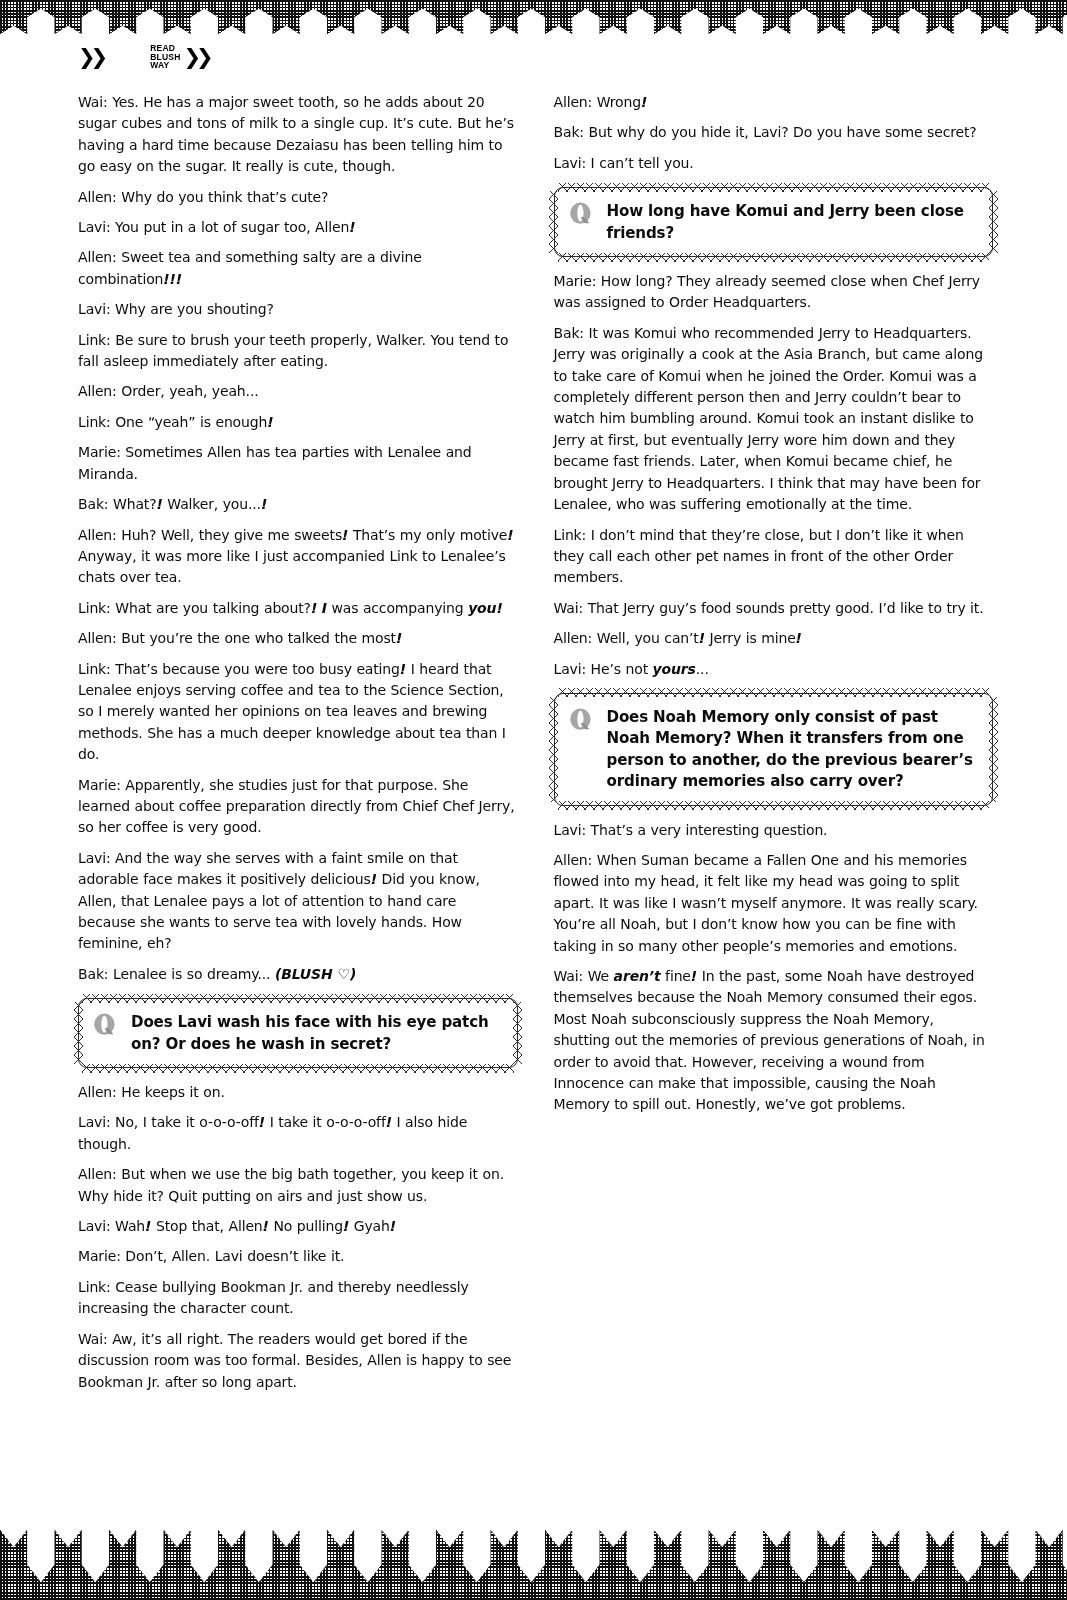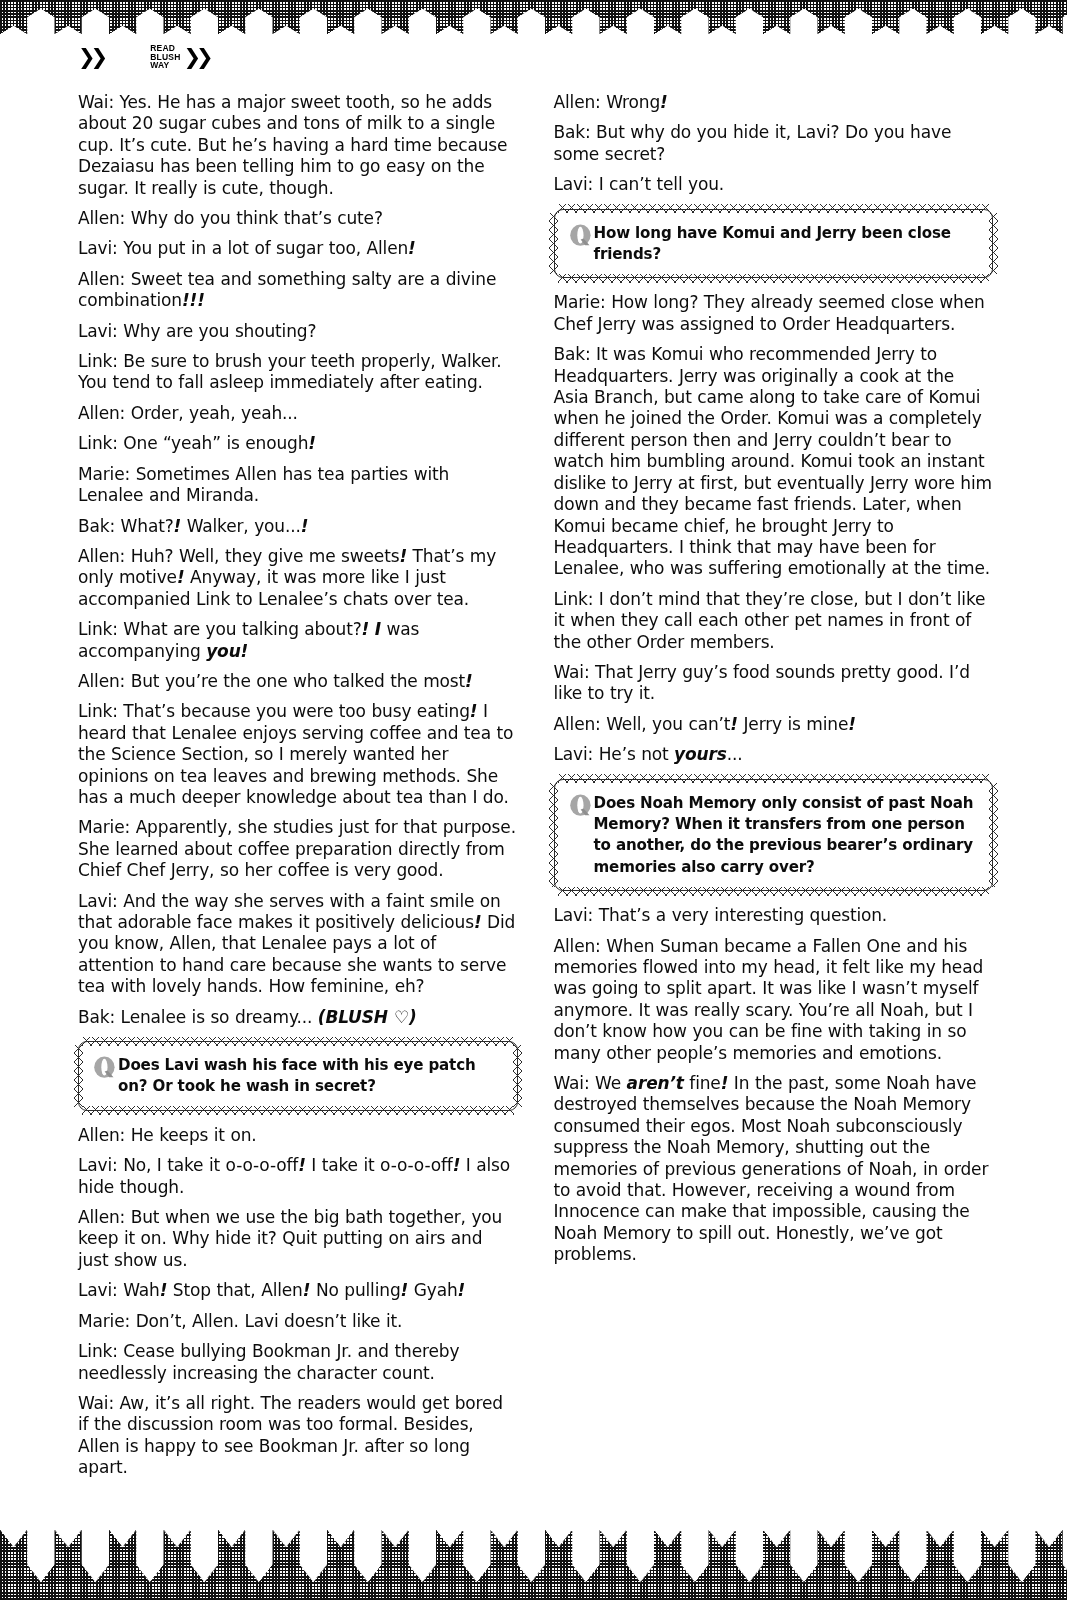--- a/index.html
+++ b/index.html
@@ -101,41 +101,42 @@
     width: 915px;
     display: flex;
     gap: 36px;
   }
   .col {
     width: 440px;
   }
 
   .para {
     font-family: "DejaVu Sans", sans-serif;
-    font-size: 17px;
+    font-size: 14px;
     line-height: 21.4px;
     color: #0c0c0c;
     margin: 0 0 9px 0;
     letter-spacing: -0.15px;
     word-spacing: 0.3px;
   }
   .para i, .para em {
     font-style: italic;
     font-weight: bold;
   }
 
   
   .qbox {
     position: relative;
     margin: 13px 0 14px 0;
     padding: 13px 14px 13px 14px;
     background: #ffffff;
     box-sizing: border-box;
     display: flex;
     align-items: flex-start;
+    gap: 13px;
   }
   
   .qbox::before {
     content: "";
     position: absolute;
     inset: 0;
     pointer-events: none;
     border: 1.4px solid #2b2b2b;
     border-radius: 9px;
   }
@@ -227,21 +228,21 @@
       <span class="qb-edge qb-edge-bottom"></span>
       <span class="qb-edge qb-edge-left"></span>
       <span class="qb-edge qb-edge-right"></span>
       <span class="q-icon">
         <svg width="26" height="26" viewBox="0 0 26 26">
           <ellipse cx="12.4" cy="12.2" rx="10.2" ry="10.6" fill="#a6a6a6"></ellipse>
           <ellipse cx="12.4" cy="12.2" rx="3.1" ry="8.4" fill="#ffffff"></ellipse>
           <path d="M15.5 15.5 L21.5 22.2 L17.2 22.2 L12.6 16.4 Z" fill="#8f8f8f"></path>
         </svg>
       </span>
-      <span class="q-text">Does Lavi wash his face with his eye patch on? Or took he wash in secret?</span>
+      <span class="q-text">Does Lavi wash his face with his eye patch on? Or does he wash in secret?</span>
     </div>
 
     <div>
         <p class="para">Allen: He keeps it on.</p>
         <p class="para">Lavi: No, I take it o-o-o-off<i>!</i> I take it o-o-o-off<i>!</i> I also hide though.</p>
         <p class="para">Allen: But when we use the big bath together, you keep it on. Why hide it? Quit putting on airs and just show us.</p>
         <p class="para">Lavi: Wah<i>!</i> Stop that, Allen<i>!</i> No pulling<i>!</i> Gyah<i>!</i></p>
         <p class="para">Marie: Don’t, Allen. Lavi doesn’t like it.</p>
         <p class="para">Link: Cease bullying Bookman Jr. and thereby needlessly increasing the character count.</p>
         <p class="para">Wai: Aw, it’s all right. The readers would get bored if the discussion room was too formal. Besides, Allen is happy to see Bookman Jr. after so long apart.</p>

